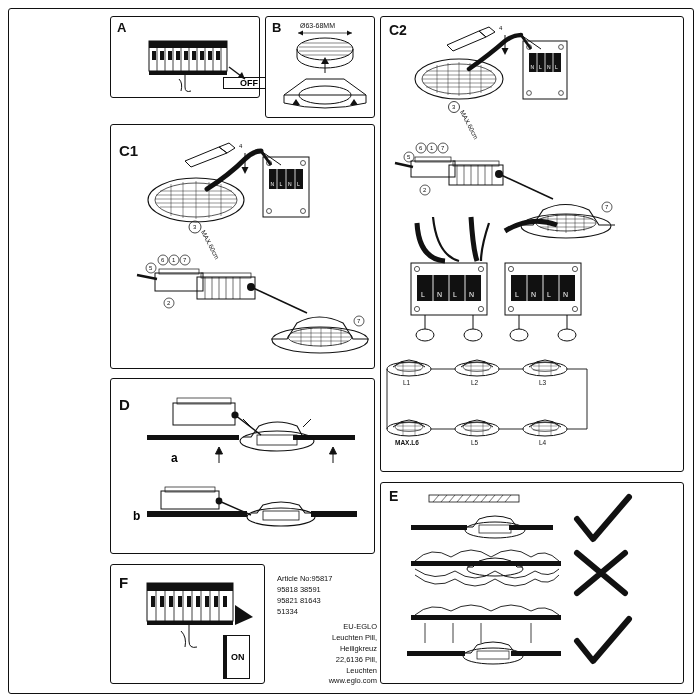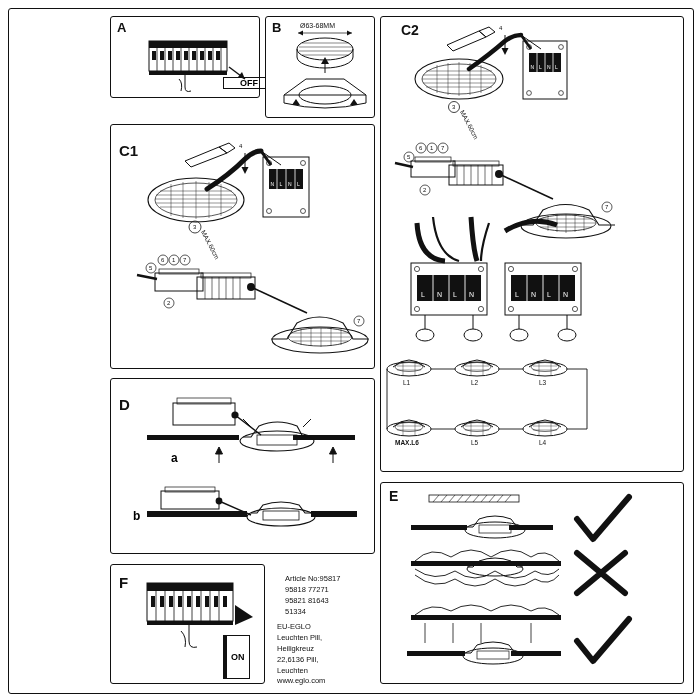--- a/index.html
+++ b/index.html
@@ -187,21 +187,21 @@
     <div class="mini" style="position:absolute;left:128px;top:18px;font-size:6px;">4</div>
     <div class="mini" style="position:absolute;left:50px;top:132px;font-size:6px;">6</div>
     <div class="mini" style="position:absolute;left:61px;top:132px;font-size:6px;">1</div>
     <div class="mini" style="position:absolute;left:72px;top:132px;font-size:6px;">7</div>
     <div class="mini" style="position:absolute;left:38px;top:140px;font-size:6px;">5</div>
     <div class="mini" style="position:absolute;left:56px;top:175px;font-size:6px;">2</div>
     <div class="mini" style="position:absolute;left:246px;top:193px;font-size:6px;">7</div>
   </div>
 
   <div class="panel" style="left:380px;top:16px;width:304px;height:456px;">
-    <div class="plabel" style="left:20px;top:6px;font-size:14px;">C2</div>
+    <div class="plabel" style="left:8px;top:6px;font-size:14px;">C2</div>
     <svg width="304" height="456" style="position:absolute;left:0;top:0;">
 
       <ellipse cx="78" cy="62" rx="44" ry="20" class="st" stroke-width="1.1"></ellipse>
       <ellipse cx="78" cy="62" rx="37" ry="15" class="st" stroke-width="0.7"></ellipse>
       <g stroke="#111" stroke-width="0.45">
         <line x1="45" y1="54" x2="111" y2="54"></line>
           <line x1="42" y1="58" x2="114" y2="58"></line>
         <line x1="41" y1="62" x2="115" y2="62"></line>
           <line x1="42" y1="66" x2="114" y2="66"></line>
         <line x1="45" y1="70" x2="111" y2="70"></line>
@@ -531,27 +531,27 @@
       <rect x="36" y="56" width="86" height="4" class="blk"></rect>
       <path d="M78 60 L78 76 Q78 84 86 82" class="st" stroke-width="1"></path>
       <path d="M70 66 Q76 72 74 82" class="st" stroke-width="1"></path>
       <path d="M124 40 L142 52 L124 60 Z" class="blk"></path>
     </svg>
     <div style="position:absolute;left:112px;top:70px;border:1.2px solid #111;border-left:4px solid #111;padding:16px 4px;font-size:9px;font-weight:bold;">
       <span>ON</span>
     </div>
   </div>
 
-  <div class="addr" style="left:277px;top:574px;width:100px;margin-left:8px;">
+  <div class="addr" style="left:277px;top:574px;width:100px;">
     <div>Article No:95817</div>
-    <div>95818 77271</div>
+    <div>95818 38591</div>
     <div>95821 81643</div>
     <div>51334</div>
   </div>
-  <div class="addr" style="left:277px;top:622px;width:100px;">
+  <div class="addr" style="left:277px;top:622px;width:100px;text-align:right;">
     <div>EU-EGLO</div>
     <div>Leuchten Pill,</div>
     <div>Heiligkreuz</div>
     <div>22,6136 Pill,</div>
     <div>Leuchten</div>
     <div>www.eglo.com</div>
   </div>
 </div>
 
 </body></html>

